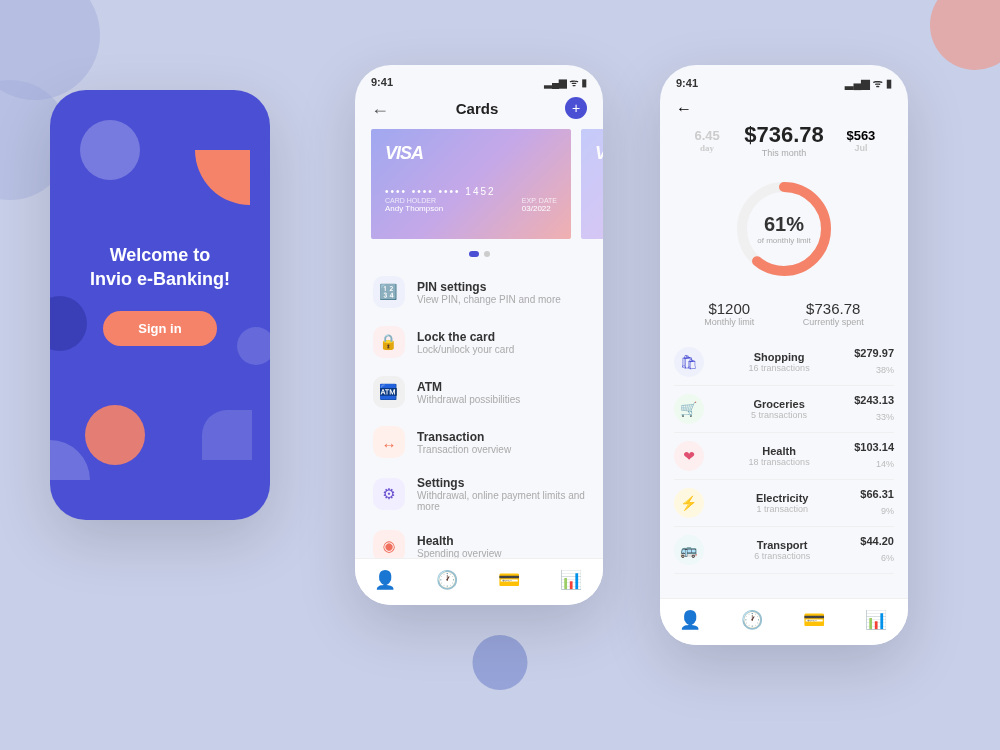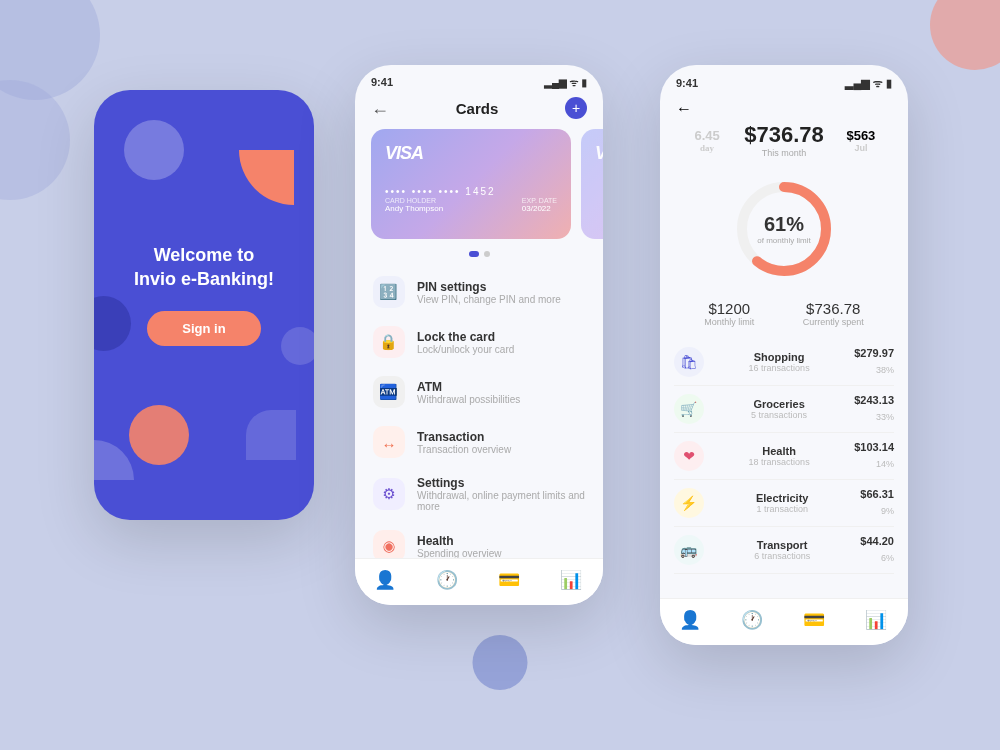--- a/index.html
+++ b/index.html
@@ -27,21 +27,20 @@
       top: 90px;
       width: 220px;
       height: 430px;
       background: #4a4fd4;
       display: flex;
       flex-direction: column;
       align-items: center;
       justify-content: center;
       gap: 0;
       overflow: hidden;
-      margin-left: 44px;
     }
 
     .phone-welcome .deco-circle-top {
       position: absolute;
       top: 30px;
       left: 30px;
       width: 60px;
       height: 60px;
       border-radius: 50%;
       background: rgba(255,255,255,0.25);
@@ -182,21 +181,21 @@
 
     .cards-carousel {
       display: flex;
       gap: 10px;
       padding: 0 16px 12px;
       overflow: hidden;
     }
     .credit-card {
       min-width: 200px;
       height: 110px;
-      border-radius: 14px;
+      border-radius: 2px;
       background: linear-gradient(135deg, #a0a8f0 0%, #c5a8e8 50%, #f0b0b0 100%);
       padding: 14px;
       color: #fff;
       position: relative;
       flex-shrink: 0;
     }
     .credit-card.second {
       min-width: 50px;
       background: linear-gradient(135deg, #b0b8f8 0%, #d0b0f0 100%);
       opacity: 0.7;

